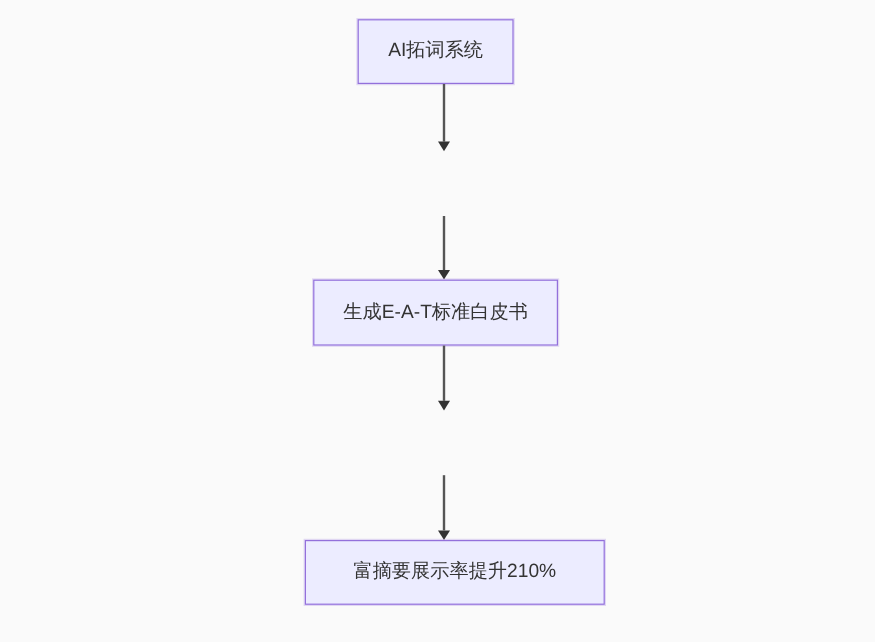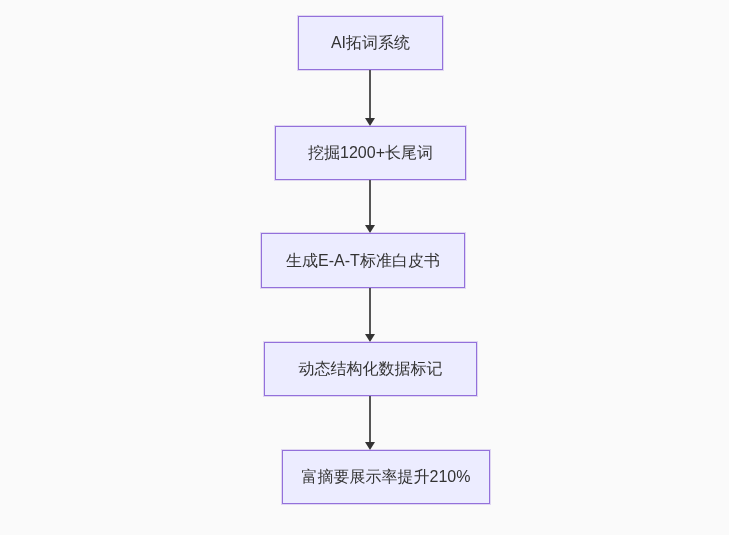--- a/index.html
+++ b/index.html
@@ -25,25 +25,25 @@
     border: 1px solid #9370DB;
     color: #333333;
     font-size: 16px;
     display: flex;
     align-items: center;
     justify-content: center;
     text-align: center;
     line-height: 1.2;
     box-shadow: 0 0 0 1px rgba(147,112,219,0.25);
   }
-  .n1 { left: 298px; top: 16px;  width: 145px; height: 54px; }
+  .n1 { left: 298px; top: 16px;  width: 130px; height: 54px; }
   .n2 { left: 275px; top: 126px; width: 191px; height: 54px; }
   .n3 { left: 261px; top: 233px; width: 204px; height: 55px; }
   .n4 { left: 264px; top: 342px; width: 213px; height: 54px; }
-  .n5 { left: 254px; top: 450px; width: 208px; height: 54px; margin-left: 28px; }
+  .n5 { left: 254px; top: 450px; width: 250px; height: 54px; }
 
   .edge {
     position: absolute;
     left: 364px;
     width: 12px;
     display: flex;
     flex-direction: column;
     align-items: center;
   }
   .e1 { top: 70px;  height: 56px; }
@@ -68,35 +68,33 @@
 
 <div class="canvas">
 
   <div class="node n1">AI拓词系统</div>
 
   <div class="edge e1">
     <div class="shaft"></div>
     <div class="head"></div>
   </div>
 
-  <div class="node n2">挖掘1200+长尾词</div>
 
   <div class="edge e2">
     <div class="shaft"></div>
     <div class="head"></div>
   </div>
 
   <div class="node n3">生成E-A-T标准白皮书</div>
 
   <div class="edge e3">
     <div class="shaft"></div>
     <div class="head"></div>
   </div>
 
-  <div class="node n4">动态结构化数据标记</div>
 
   <div class="edge e4">
     <div class="shaft"></div>
     <div class="head"></div>
   </div>
 
   <div class="node n5">富摘要展示率提升210%</div>
 
 </div>
 

